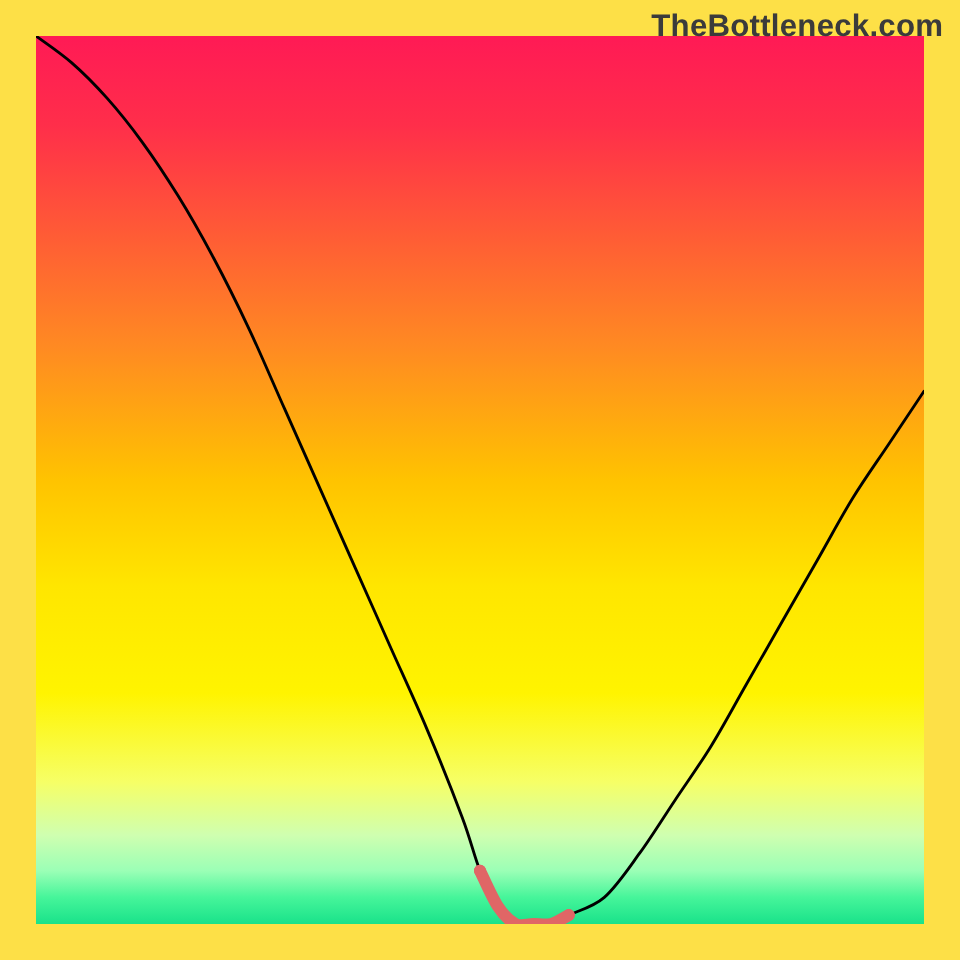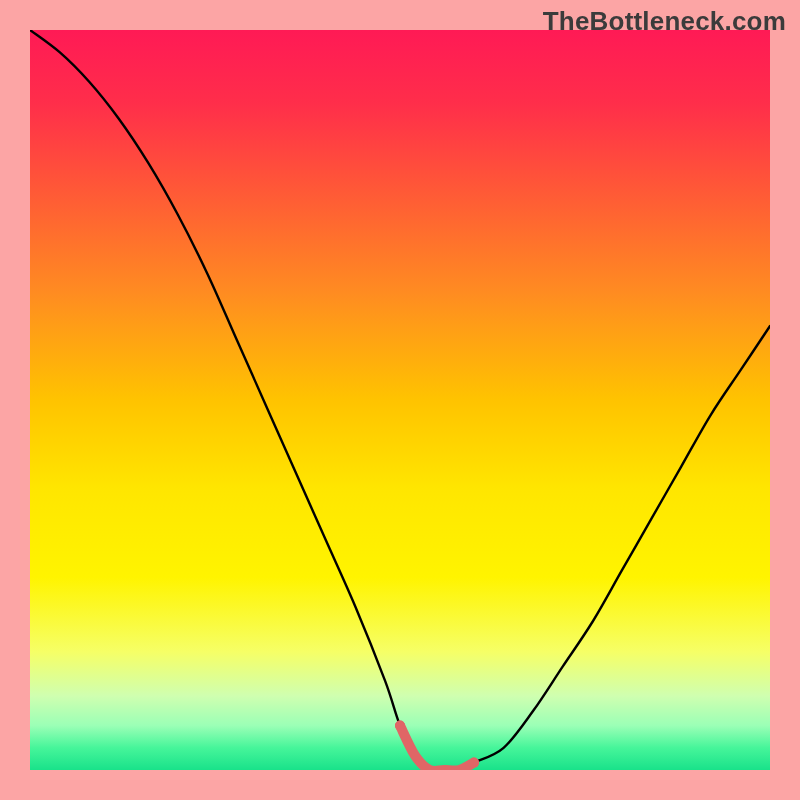--- a/index.html
+++ b/index.html
@@ -8,21 +8,21 @@
     width: 800px;
     height: 800px;
     overflow: hidden;
     background: #000;
     font-family: Arial, Helvetica, sans-serif;
   }
   .frame {
     position: relative;
     width: 800px;
     height: 800px;
-    background: #fca5a5;
+    background: #fde047;
     text-align: center;
   }
   .watermark {
     position: absolute;
     top: 6px;
     right: 14px;
     color: #3b3b3b;
     font-size: 26px;
     font-weight: 600;
     letter-spacing: 0.2px;

